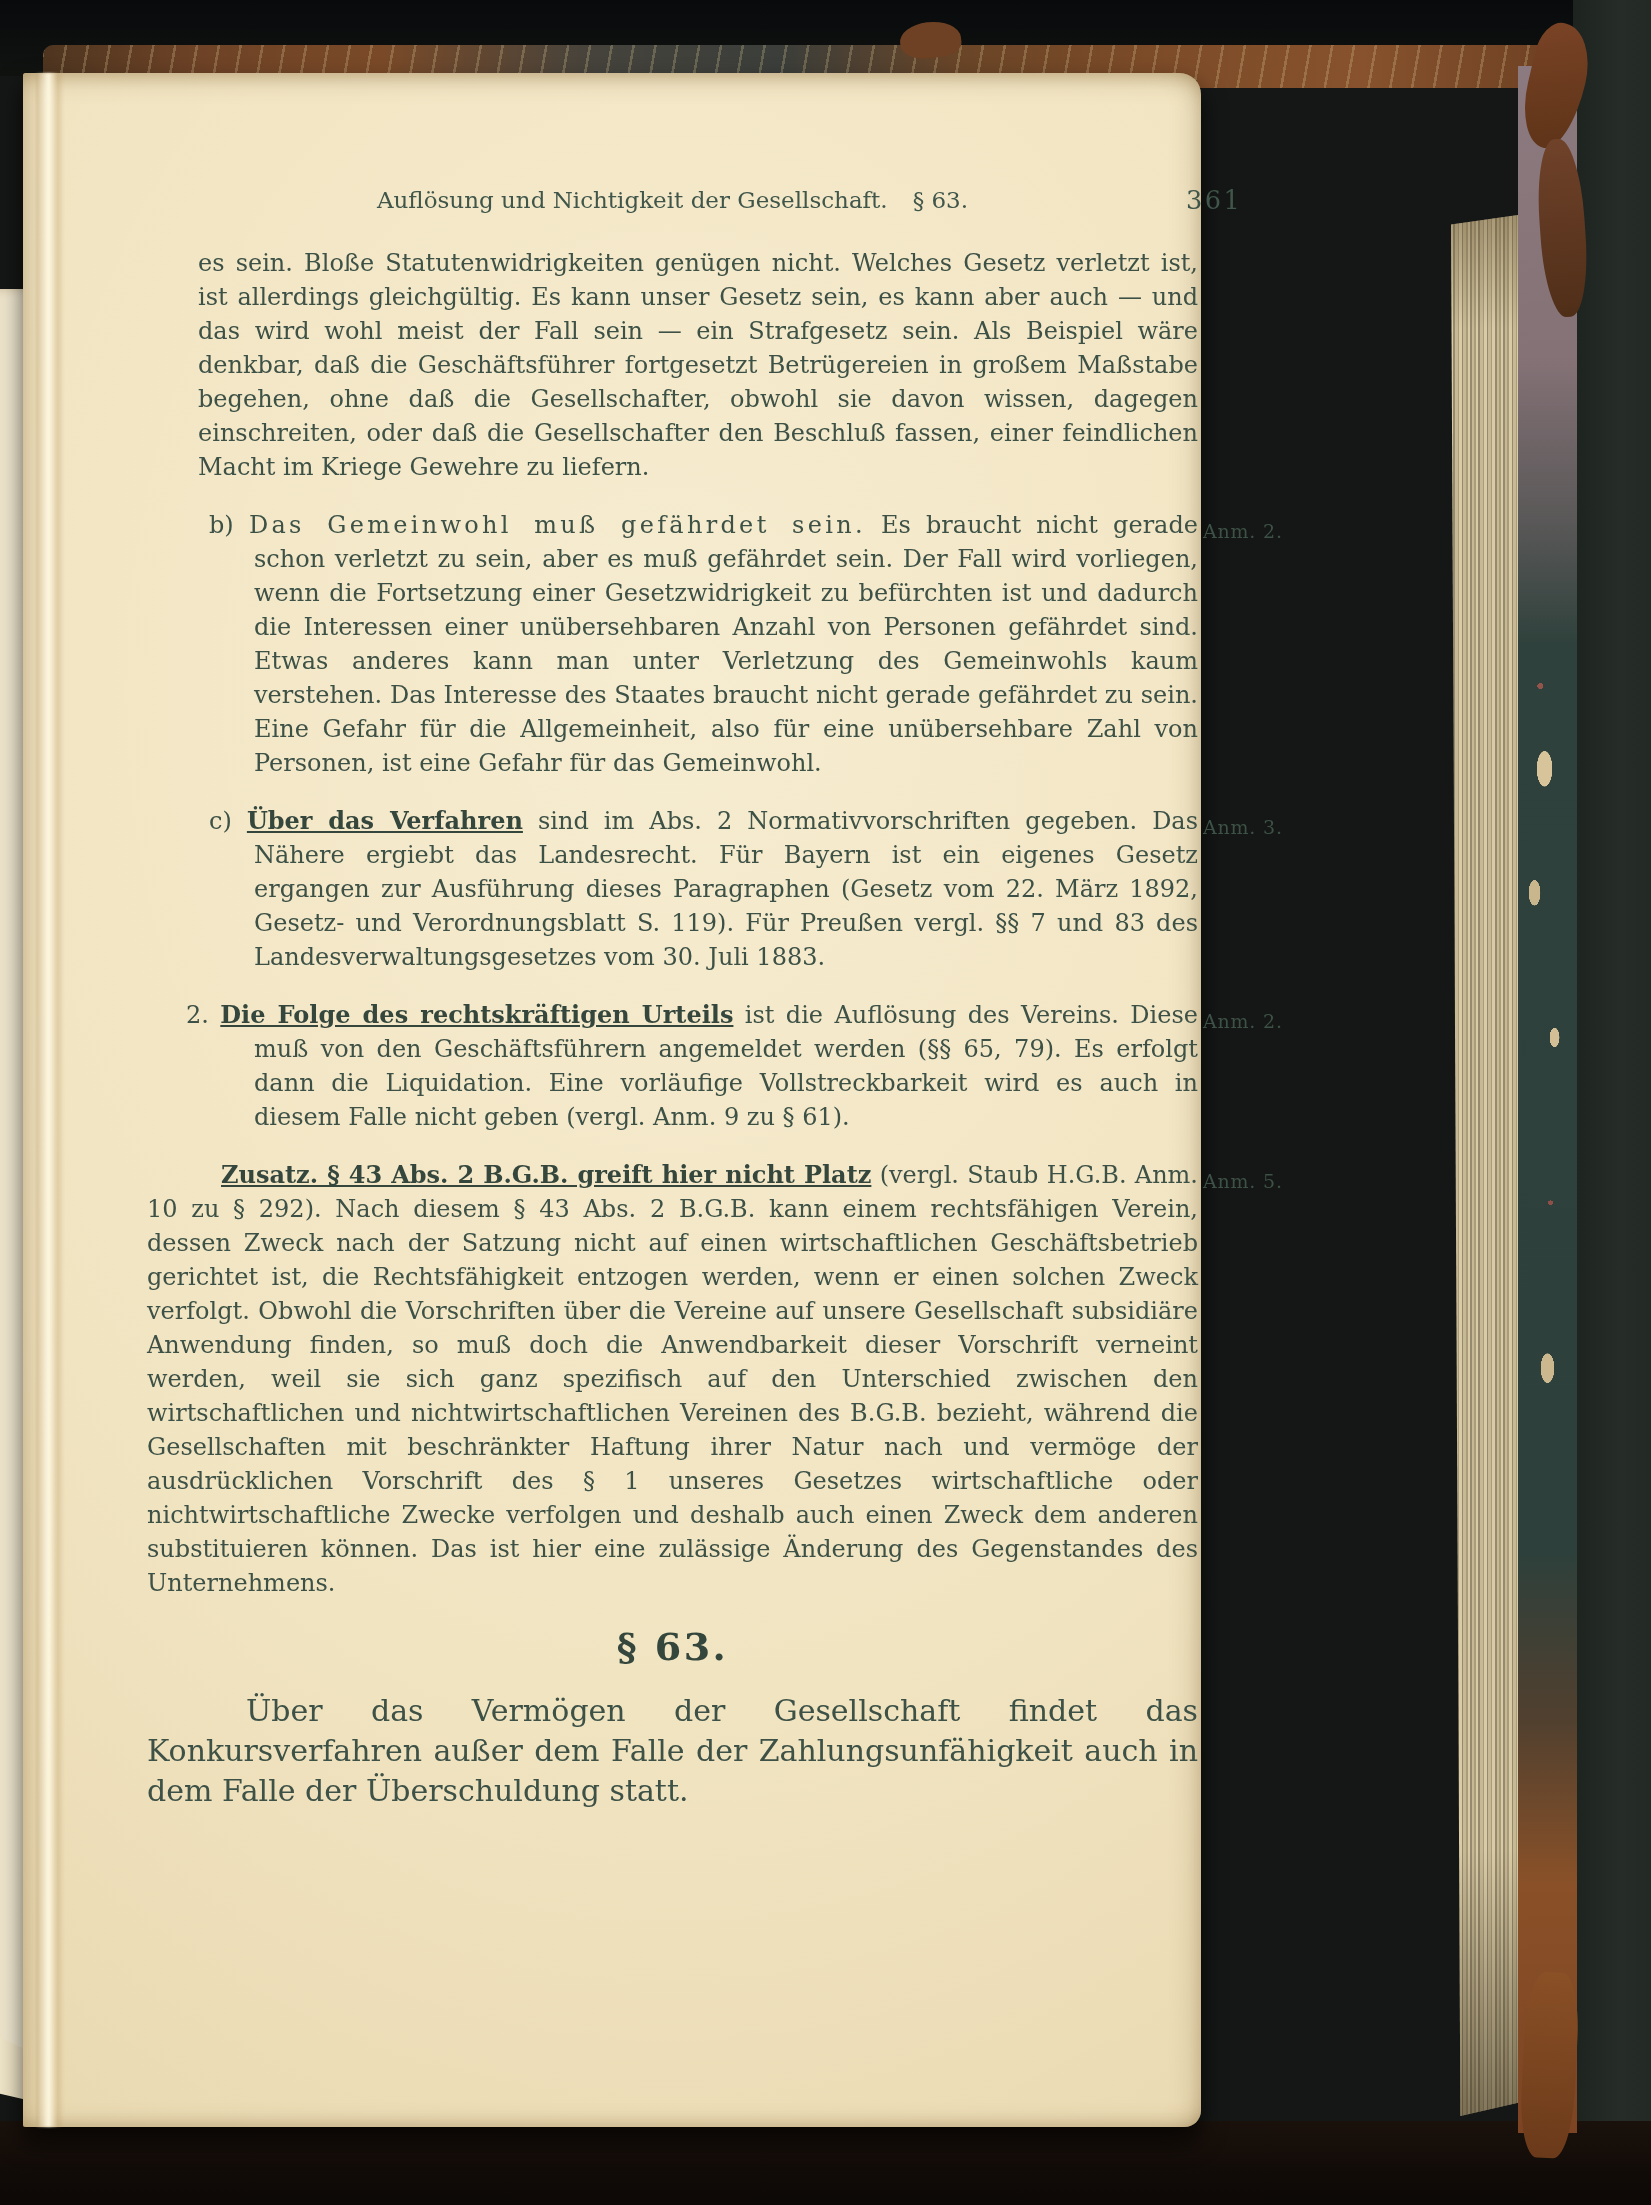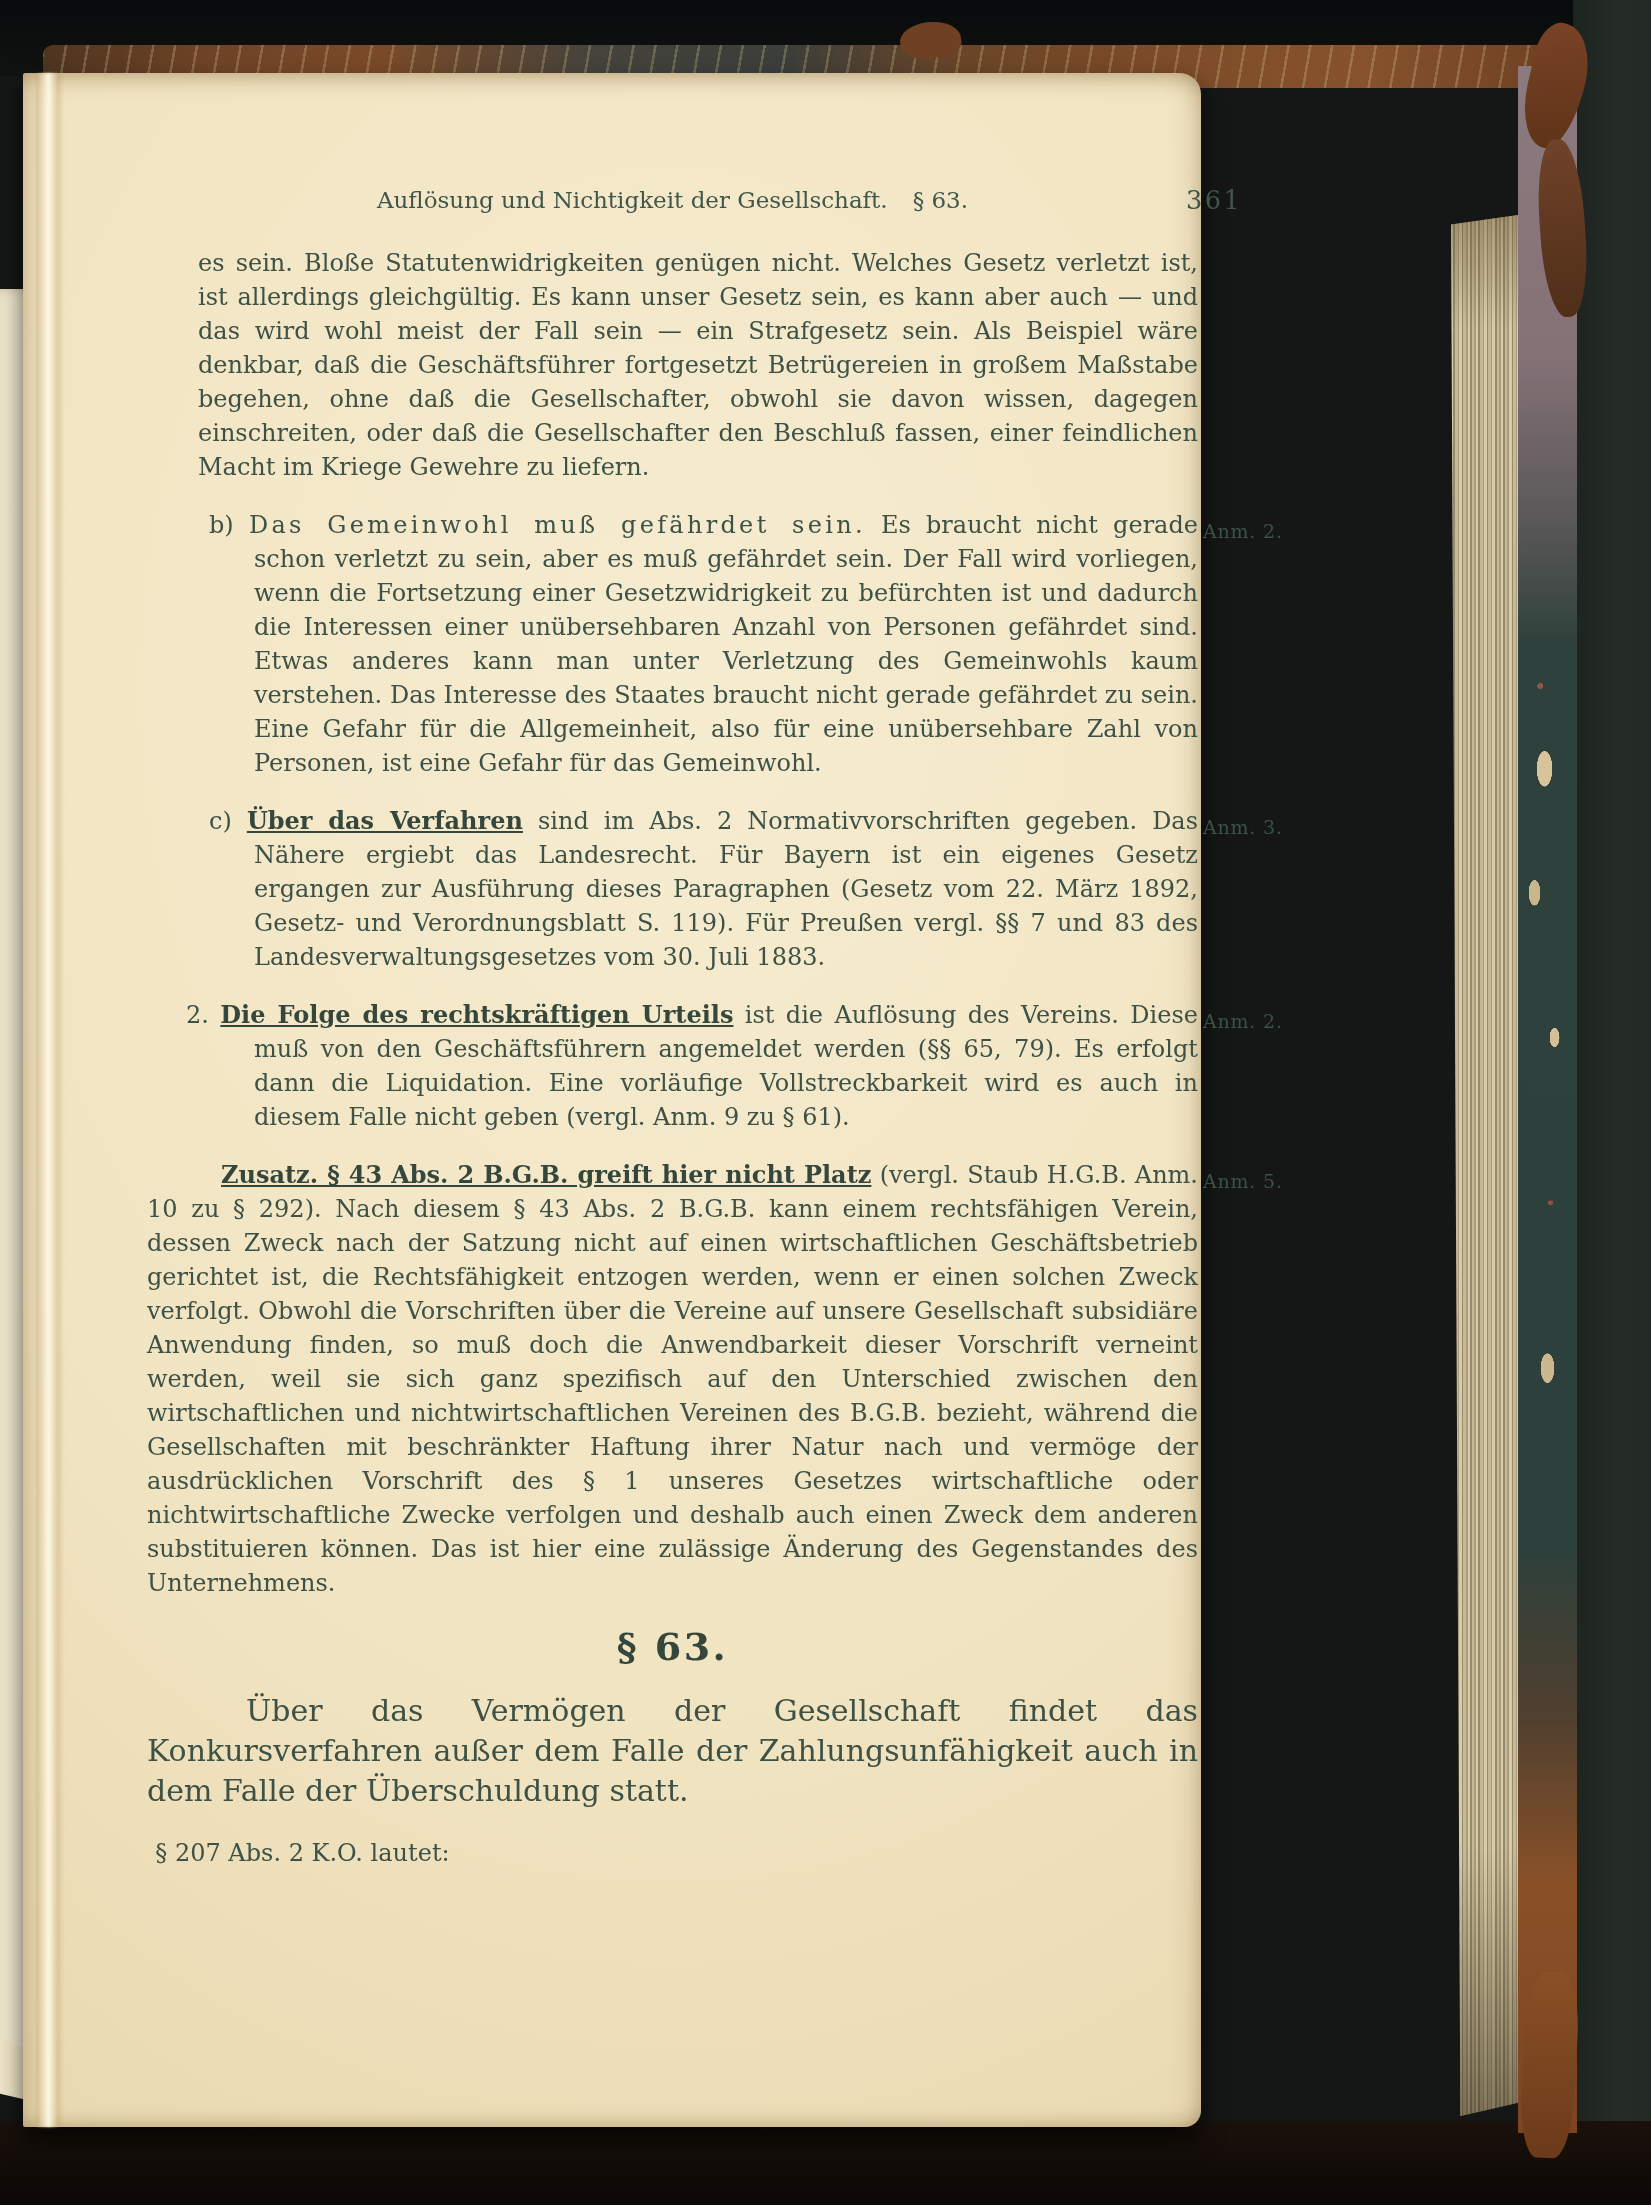--- a/index.html
+++ b/index.html
@@ -112,19 +112,18 @@
       <p class="ann hang"><span>c)</span> <span class="emph-b">Über das Verfahren</span><span> sind im Abs. 2 Normativvorschriften gegeben. Das Nähere ergiebt das Landesrecht. Für Bayern ist ein eigenes Gesetz ergangen zur Ausführung dieses Paragraphen (Gesetz vom 22. März 1892, Gesetz- und Verordnungsblatt S. 119). Für Preußen vergl. §§ 7 und 83 des Landesverwaltungsgesetzes vom 30. Juli 1883.</span><span class="mnote">Anm. 3.</span></p>
 
       <p class="ann hang2"><span>2.</span> <span class="emph-b">Die Folge des rechtskräftigen Urteils</span><span> ist die Auflösung des Vereins. Diese muß von den Geschäftsführern angemeldet werden (§§ 65, 79). Es erfolgt dann die Liquidation. Eine vorläufige Vollstreckbarkeit wird es auch in diesem Falle nicht geben (vergl. Anm. 9 zu § 61).</span><span class="mnote">Anm. 2.</span></p>
 
       <p class="ann zusatz"><span class="emph-b">Zusatz. § 43 Abs. 2 B.G.B. greift hier nicht Platz</span><span> (vergl. Staub H.G.B. Anm. 10 zu § 292). Nach diesem § 43 Abs. 2 B.G.B. kann einem rechtsfähigen Verein, dessen Zweck nach der Satzung nicht auf einen wirtschaftlichen Geschäftsbetrieb gerichtet ist, die Rechtsfähigkeit entzogen werden, wenn er einen solchen Zweck verfolgt. Obwohl die Vorschriften über die Vereine auf unsere Gesellschaft subsidiäre Anwendung finden, so muß doch die Anwendbarkeit dieser Vorschrift verneint werden, weil sie sich ganz spezifisch auf den Unterschied zwischen den wirtschaftlichen und nichtwirtschaftlichen Vereinen des B.G.B. bezieht, während die Gesellschaften mit beschränkter Haftung ihrer Natur nach und vermöge der ausdrücklichen Vorschrift des § 1 unseres Gesetzes wirtschaftliche oder nichtwirtschaftliche Zwecke verfolgen und deshalb auch einen Zweck dem anderen substituieren können. Das ist hier eine zulässige Änderung des Gegenstandes des Unternehmens.</span><span class="mnote">Anm. 5.</span></p>
 
       <div class="heading63">§ 63.</div>
 
       <p class="law">Über das Vermögen der Gesellschaft findet das Konkursverfahren außer dem Falle der Zahlungsunfähigkeit auch in dem Falle der Überschuldung statt.</p>
 
-      <div class="stat-label">§ 207 Abs. 2 K.O. lautet:</div>
 
 
     </div>
   </div>
 </div>
 
 
 </body></html>

